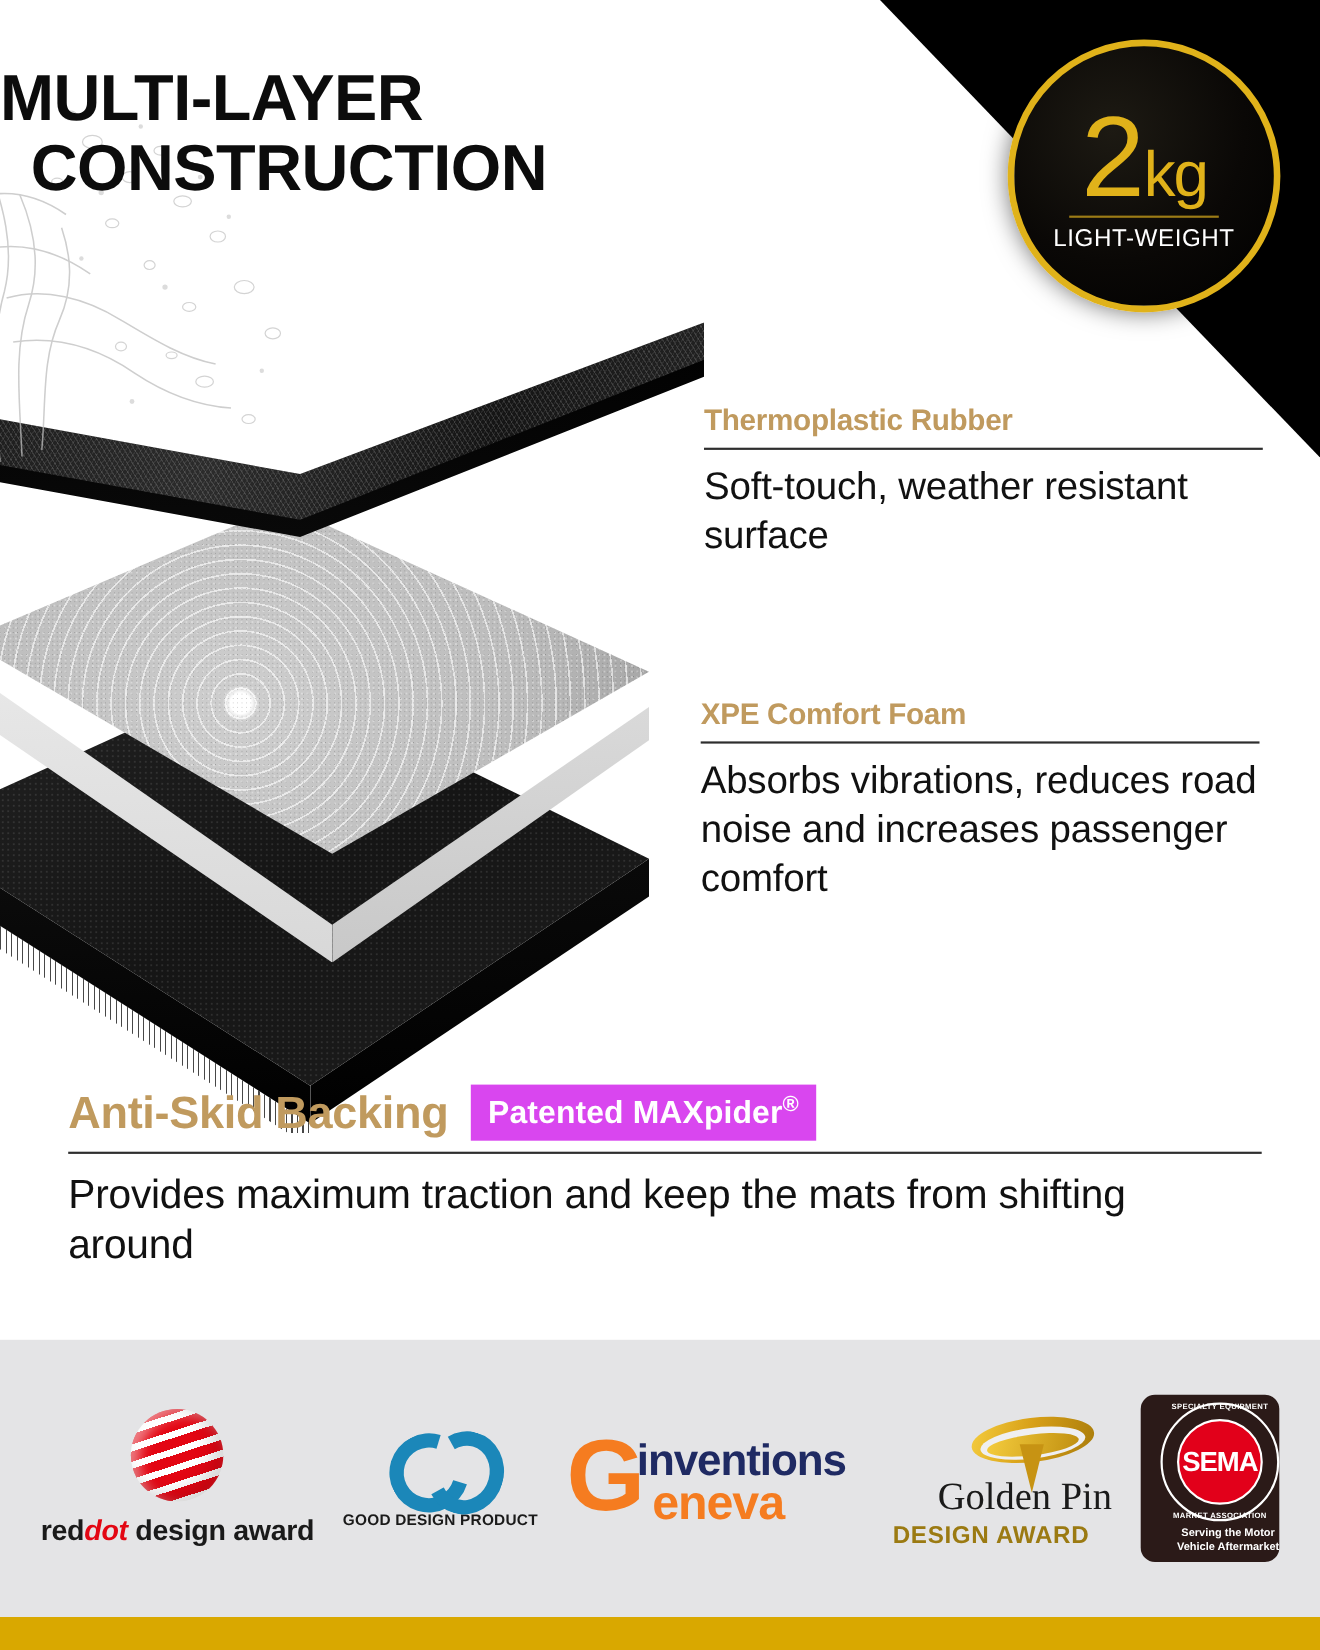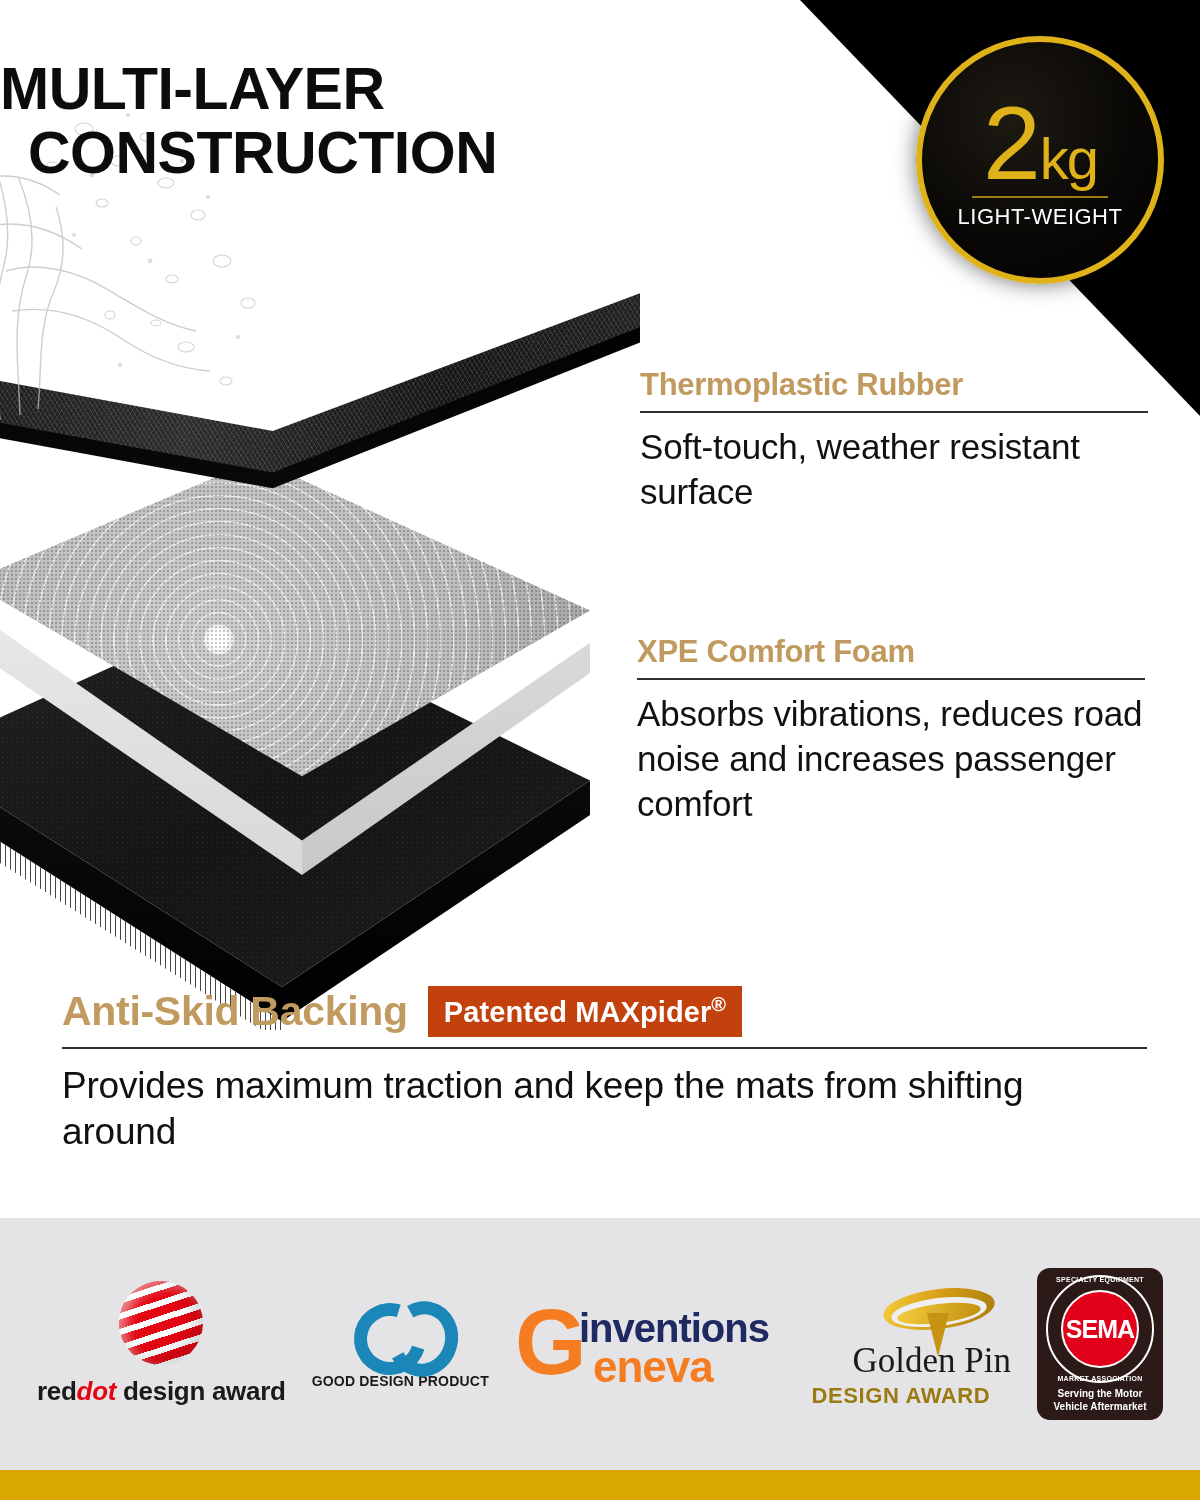--- a/index.html
+++ b/index.html
@@ -143,39 +143,39 @@
   .skid-fuzz{
     position:absolute;inset:0;
     background-image:repeating-linear-gradient(90deg, rgba(0,0,0,.9) 0 1px, rgba(0,0,0,0) 1px 5px);
     clip-path:polygon(4% 44%, 56% 98%, 56% 103%, 4% 49%);
     opacity:.8;
   }
 
   
   .feature{position:absolute;z-index:6;}
   .feat-title{
-    color:#C09A5E;font-weight:bold;font-size:31px;line-height:1.1;
+    color:#C09A5E;font-weight:bold;font-size:27px;line-height:1.1;
     letter-spacing:-0.3px;white-space:nowrap;
   }
   .feat-rule{height:2px;background:#2e2e2e;margin-top:9px;}
   .feat-body{
     color:#111;font-size:35px;line-height:1.28;margin-top:12px;letter-spacing:-0.2px;
   }
 
   #feature-1{left:640px;top:368px;width:508px;}
   #feature-2{left:637px;top:635px;width:508px;}
 
   
   #feature-3{left:62px;top:986px;width:1085px;}
   .feat3-head{display:flex;align-items:center;gap:20px;}
   .feat3-title{
     color:#C09A5E;font-weight:bold;font-size:41px;letter-spacing:-0.3px;white-space:nowrap;
   }
   .patent-badge{
-    background:#c2410c;color:#fff;font-weight:bold;font-size:29px;
+    background:#d946ef;color:#fff;font-weight:bold;font-size:29px;
     padding:7px 16px 8px 16px;white-space:nowrap;letter-spacing:.1px;
   }
   .patent-badge .reg{font-size:20px;vertical-align:super;}
   #feature-3 .feat-rule{margin-top:10px;}
   #feature-3 .feat-body{font-size:37px;line-height:1.26;margin-top:14px;}
 
   
   .awards{
     position:absolute;left:0;top:1218px;width:1200px;height:252px;
     background:#E4E4E6;z-index:7;
@@ -237,21 +237,21 @@
     border-top:44px solid #c79313;
   }
   .gp-text{position:absolute;left:0;top:58px;width:220px;text-align:right;
     font-family:"Liberation Serif", serif;font-size:35px;color:#1a1a1a;letter-spacing:0px;}
   .gp-sub{position:absolute;left:0;top:100px;width:220px;text-align:center;
     font-size:22px;color:#9b7a12;font-weight:bold;letter-spacing:.6px;}
 
   
   .sema{
     width:126px;height:152px;border-radius:13px;background:#2b1a18;
-    position:relative;display:flex;flex-direction:column;align-items:center;justify-content:flex-start;
+    position:relative;display:flex;flex-direction:column;align-items:flex-end;justify-content:flex-start;
     padding-top:7px;box-sizing:border-box;
   }
   .sema-ring{
     width:104px;height:104px;border-radius:50%;
     border:2px solid #ffffff;position:relative;
     display:flex;align-items:center;justify-content:center;
   }
   .sema-circle{
     width:74px;height:74px;border-radius:50%;background:#e2001a;
     border:2px solid #fff;

